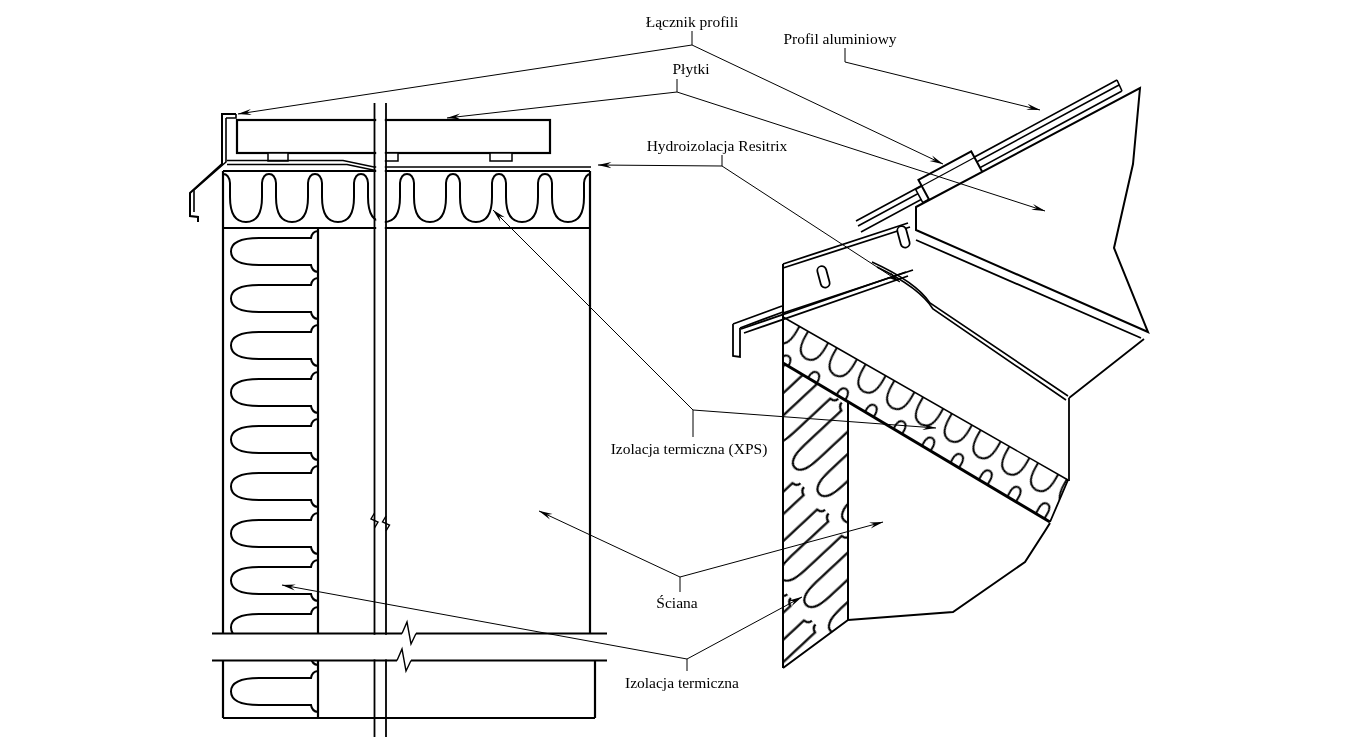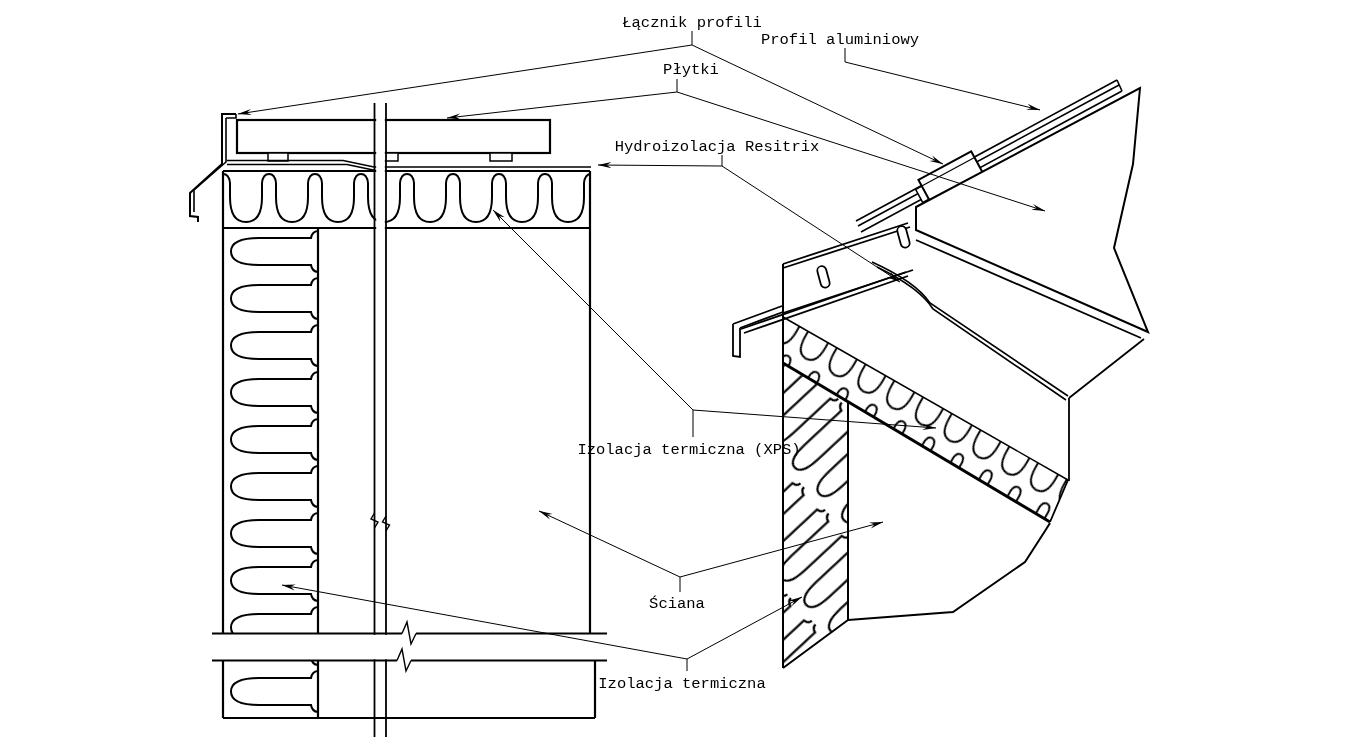--- a/index.html
+++ b/index.html
@@ -1,17 +1,17 @@
 <!DOCTYPE html>
 <html><head>
 <meta charset="utf-8">
 <style>
   html,body{margin:0;padding:0;background:#fff;}
   .stage{position:relative;width:1366px;height:737px;background:#fff;overflow:hidden;
-         font-family:Liberation Mono, monospace;}
+         font-family:Liberation Serif, serif;}
   svg{display:block;}
   .lbl{font-size:15.5px;fill:#000;text-anchor:middle;}
   .ln{stroke:#000;fill:none;}
   .wht{fill:#fff;stroke:none;}
 </style>
 </head>
 <body>
 
 <div class="stage">
 <svg width="1366" height="737" viewBox="0 0 1366 737">

